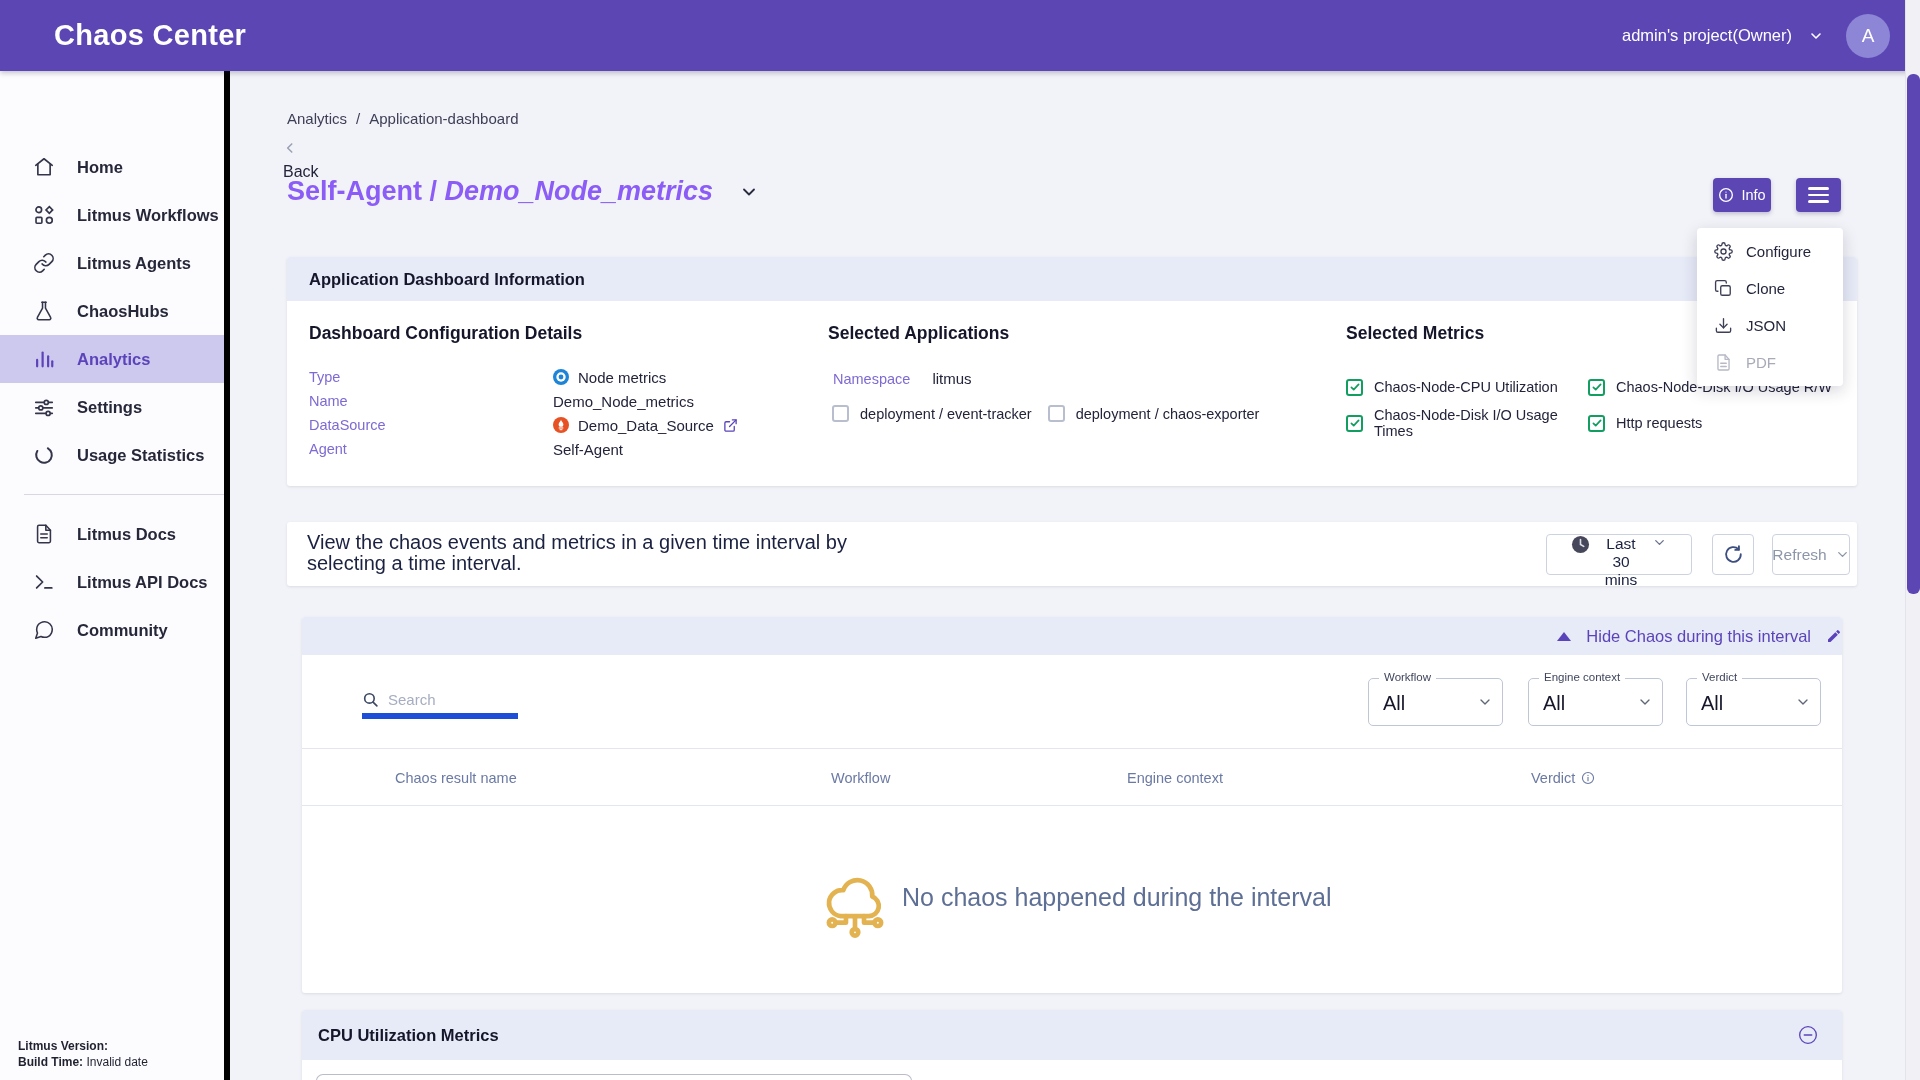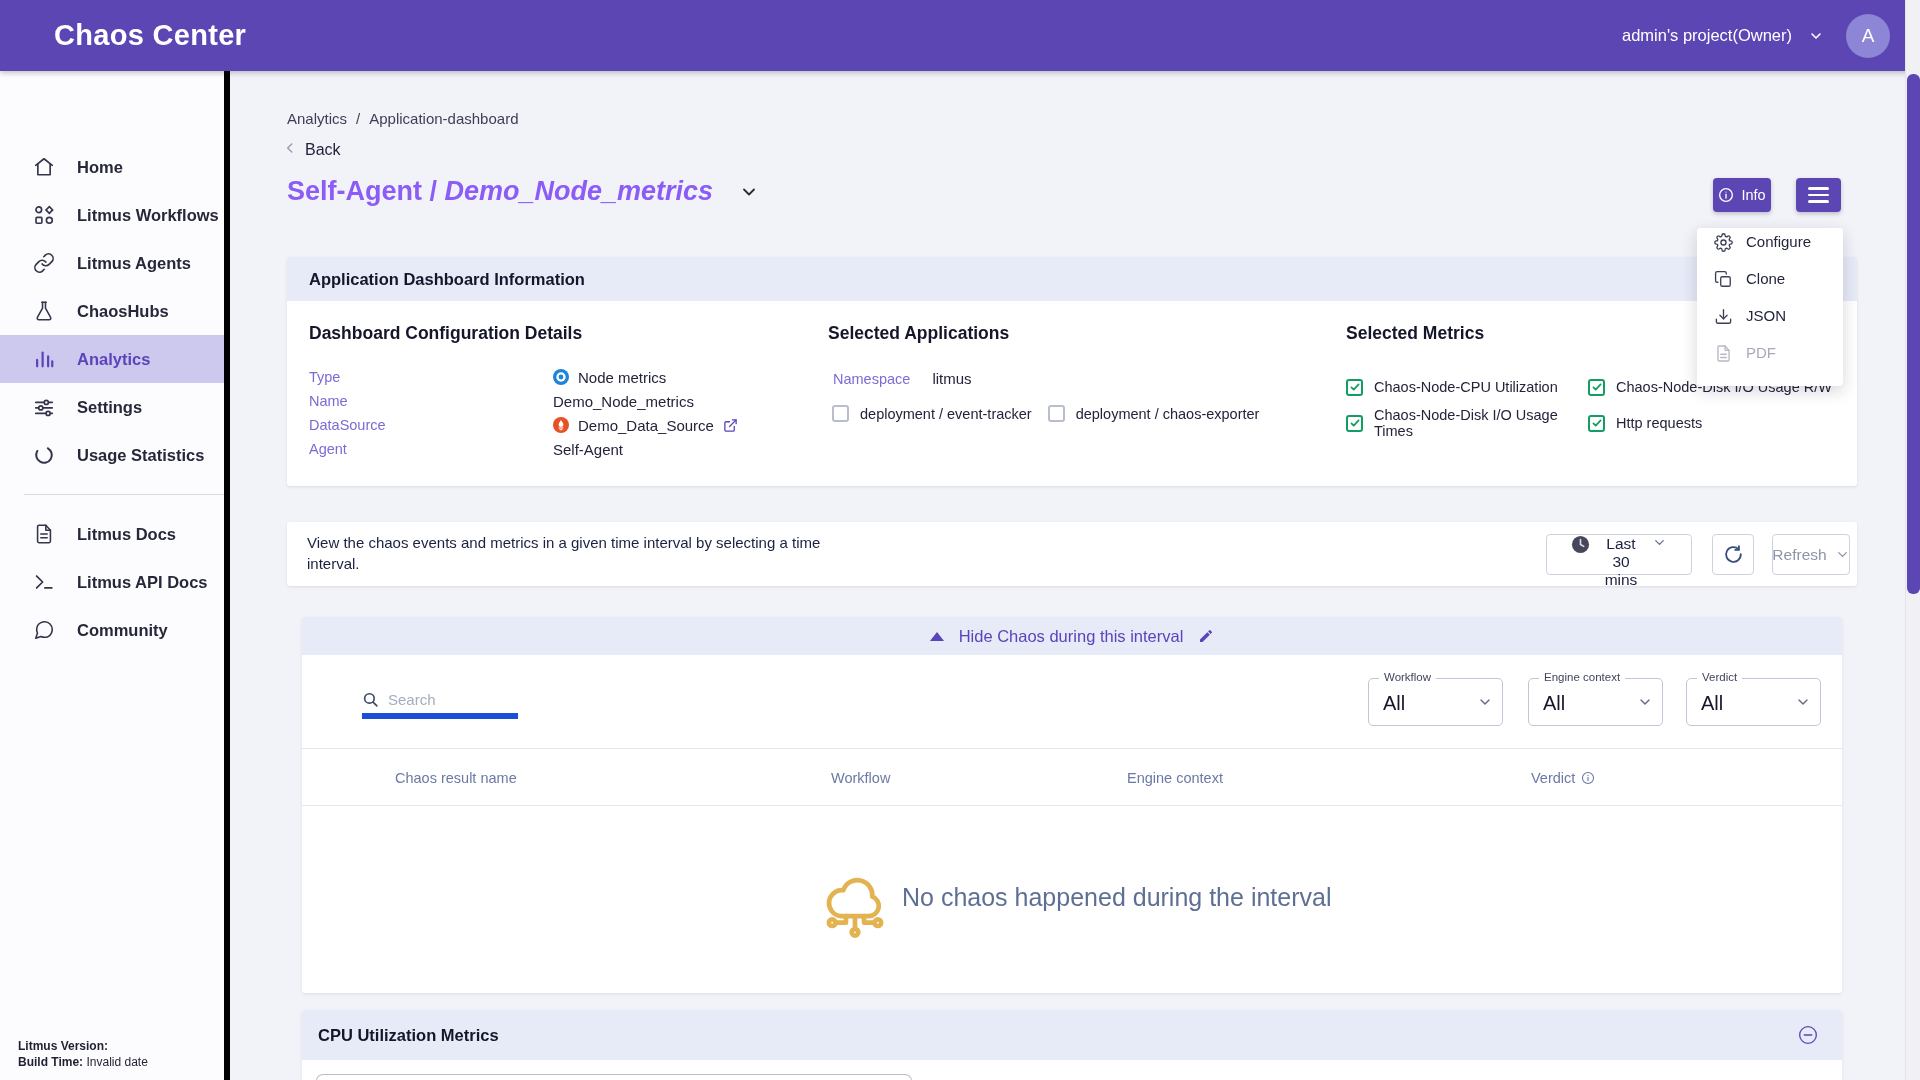--- a/index.html
+++ b/index.html
@@ -31,37 +31,37 @@
 
   
   .scrollbar { position:absolute; top:0; right:0; width:15px; height:1080px; background:#f1f1f5;
                border-left:1px solid #e3e3ec; z-index:60; }
   .scroll-thumb { position:absolute; top:74px; left:1px; width:13px; height:520px; background:#5b46b4; border-radius:6px; }
 
   
   .breadcrumb { position:absolute; left:287px; top:110px; font-size:15px; color:#3e3f56; display:flex; gap:9px; }
   .breadcrumb .link { cursor:pointer; }
   .back-row { position:absolute; left:283px; top:141px; display:flex; align-items:flex-start; gap:8px;
-              font-size:16px; color:#23243a; cursor:pointer; }
+              font-size:16px; color:#23243a; cursor:pointer;flex-direction:column; }
   .title-row { position:absolute; left:287px; top:176px; display:flex; align-items:center; gap:26px; }
   .page-title { font-size:27px; font-weight:bold; color:#8b5cf6; }
   .page-title .dash-name { font-style:italic; }
   .title-caret { color:#2a2b3f; cursor:pointer; }
 
   
   .info-btn { position:absolute; left:1713px; top:178px; width:58px; height:34px; background:#5b46b4; border:none;
               border-radius:4px; color:#fff; font-size:14.5px; display:flex; align-items:center; justify-content:center;
               gap:7px; cursor:pointer; font-family:inherit; box-shadow:0 2px 4px rgba(40,30,90,.25); }
   .menu-btn { position:absolute; left:1796px; top:178px; width:45px; height:34px; background:#5b46b4; border:none;
               border-radius:4px; display:flex; flex-direction:column; align-items:center; justify-content:center;
               gap:4px; cursor:pointer; box-shadow:0 2px 4px rgba(40,30,90,.25); }
   .menu-btn i { display:block; width:21px; height:2.6px; background:#fff; border-radius:2px; }
   .dropdown { position:absolute; left:1697px; top:228px; width:146px; background:#fff; border-radius:4px;
               box-shadow:0 5px 16px rgba(25,25,60,.18); padding:5px 0; z-index:50; }
-  .menu-item { height:37px; display:flex; gap:13px; padding-left:17px; font-size:15px;
+  .menu-item { height:37px; display:flex; align-items:center; gap:13px; padding-left:17px; font-size:15px;
                color:#23263c; cursor:pointer; }
   .menu-item .mi { width:19px; height:19px; color:#3c3f55; }
   .menu-item.disabled { color:#a8aab8; cursor:default; }
   .menu-item.disabled .mi { color:#b7b9c5; }
 
   
   .card { position:absolute; background:#fff; border-radius:3px; box-shadow:0 1px 3px rgba(25,25,60,.1); }
   .strip { background:#e7eaf7; display:flex; align-items:center; border-radius:3px 3px 0 0; }
   .strip-title { font-size:16.5px; font-weight:bold; color:#15162a; }
 
@@ -78,34 +78,34 @@
   .cb-row-apps { position:absolute; left:545px; top:148px; display:flex; gap:16px; }
   .cb-item { display:flex; align-items:center; gap:11px; font-size:14.5px; color:#23243a; cursor:pointer; }
   .cb { width:17px; height:17px; border:2px solid #b8bece; border-radius:3px; background:#fff; flex:0 0 auto;
         display:flex; align-items:center; justify-content:center; }
   .cb.checked { border-color:#129e60; }
   .metrics-grid { position:absolute; left:1059px; top:112px; display:grid; grid-template-columns:242px auto;
                   grid-auto-rows:36px; align-items:center; }
 
   
   .panel2 { left:287px; top:522px; width:1570px; height:64px; }
-  .interval-desc { position:absolute; left:20px; top:10px; width:545px; font-size:15px; line-height:21px; color:#1b2140; }
+  .interval-desc { position:absolute; left:20px; top:10px; width:545px; font-size:20px; line-height:21px; color:#1b2140; }
   .time-range-btn { position:absolute; left:1259px; top:12px; width:146px; height:41px; border:1px solid #ccd2e0;
                     border-radius:4px; background:#fff; display:flex; align-items:flex-start; gap:11px; padding:0 24px;
                     font-size:15.5px; color:#1b2140; cursor:pointer; font-family:inherit; }
   .time-range-btn .chev { margin-left:auto; color:#6b7390; }
   .refresh-sq { position:absolute; left:1425px; top:12px; width:42px; height:41px; border:1px solid #ccd2e0;
                 border-radius:4px; background:#fff; display:flex; align-items:center; justify-content:center; cursor:pointer; }
   .refresh-dd { position:absolute; left:1473px; top:12px; width:78px; height:41px; border:1px solid #ccd2e0;
                 border-radius:4px; background:#fff; display:flex; align-items:center; justify-content:center; gap:8px;
                 font-size:15.5px; color:#8d95a9; cursor:pointer; font-family:inherit;margin-left:12px; }
 
   
   .panel3 { left:302px; top:617px; width:1540px; height:376px; }
-  .panel3 .strip { height:38px; justify-content:center; gap:15px; cursor:pointer; }
+  .panel3 .strip { height:38px; justify-content:flex-end; gap:15px; cursor:pointer; }
   .toggle-label { font-size:16.5px; color:#5b44ba; }
   .tri-up { width:0; height:0; border-left:7px solid transparent; border-right:7px solid transparent;
             border-bottom:9px solid #5b44ba; }
   .search-box { position:absolute; left:60px; top:74px; width:156px; display:flex; align-items:center; gap:9px;
                 border-bottom:6px solid #1d4ed8; padding-bottom:5px; }
   .search-box input { border:none; outline:none; width:120px; font-size:15px; font-family:inherit; color:#23243a; background:transparent; }
   .search-box input::placeholder { color:#a6adc0; }
   .search-box .sic { color:#3c4763; }
   .filter { position:absolute; top:61px; width:135px; height:48px; border:1px solid #bfc6d6; border-radius:5px;
             background:#fff; cursor:pointer; }

